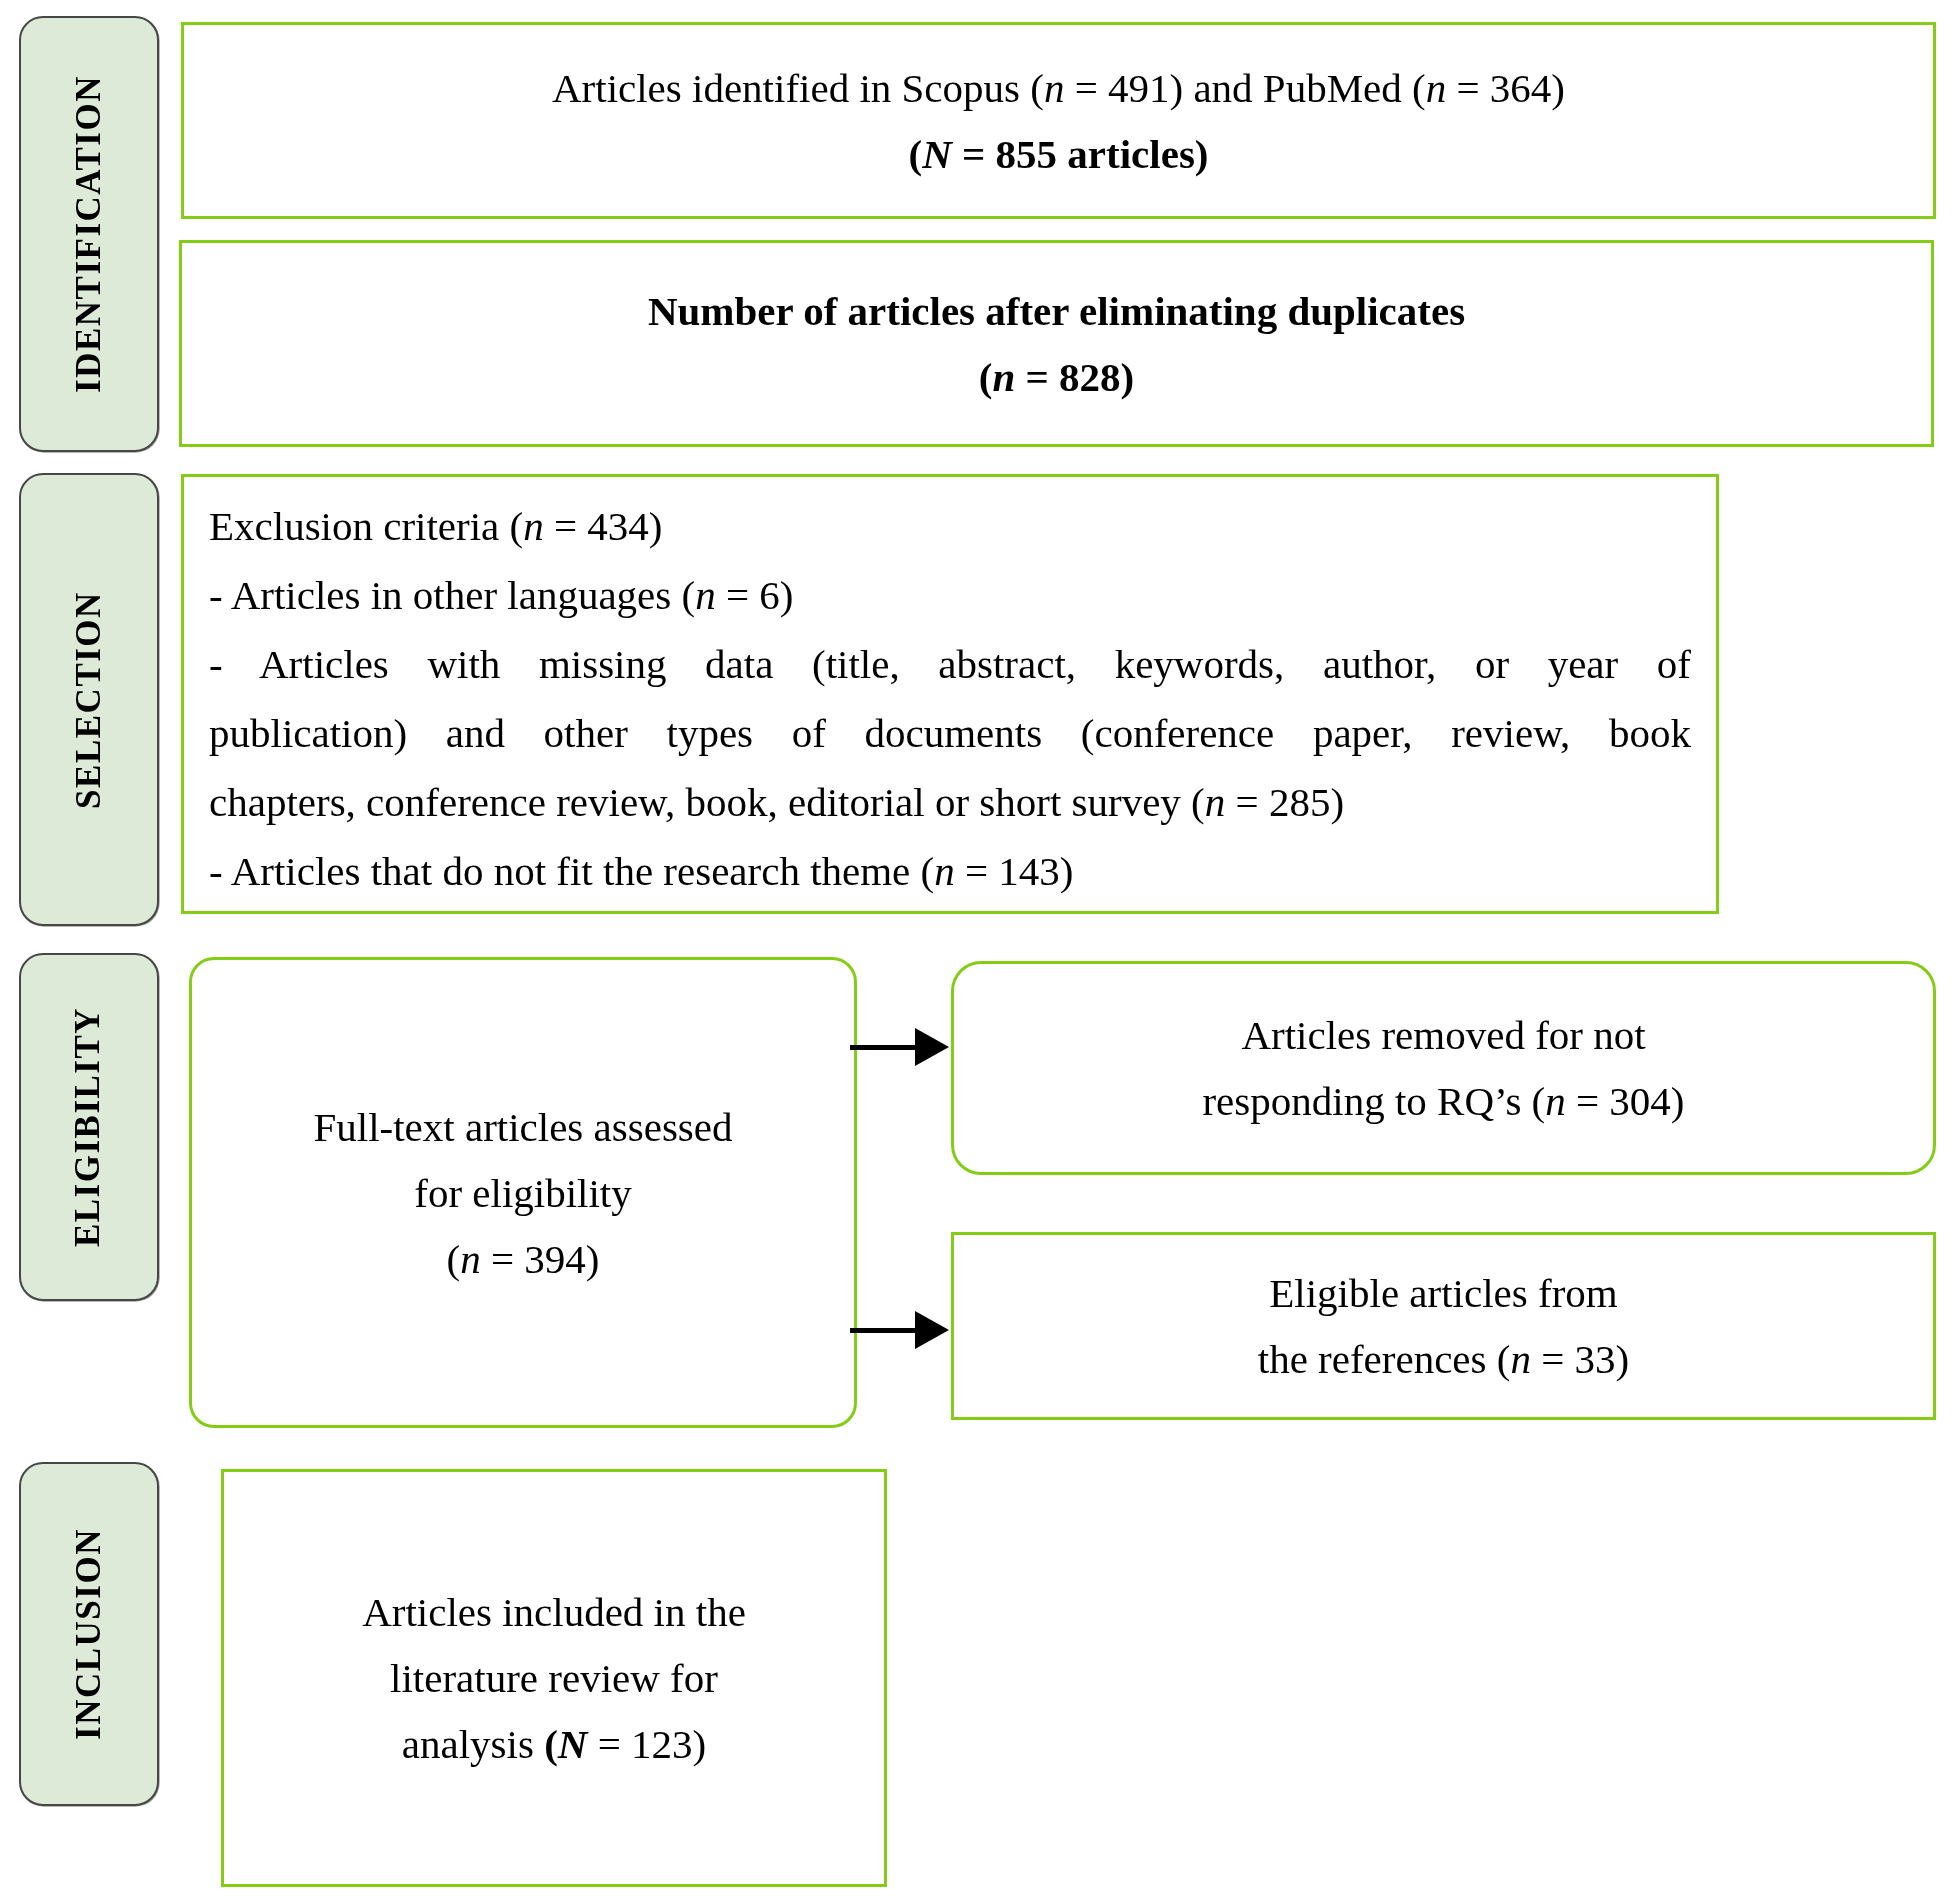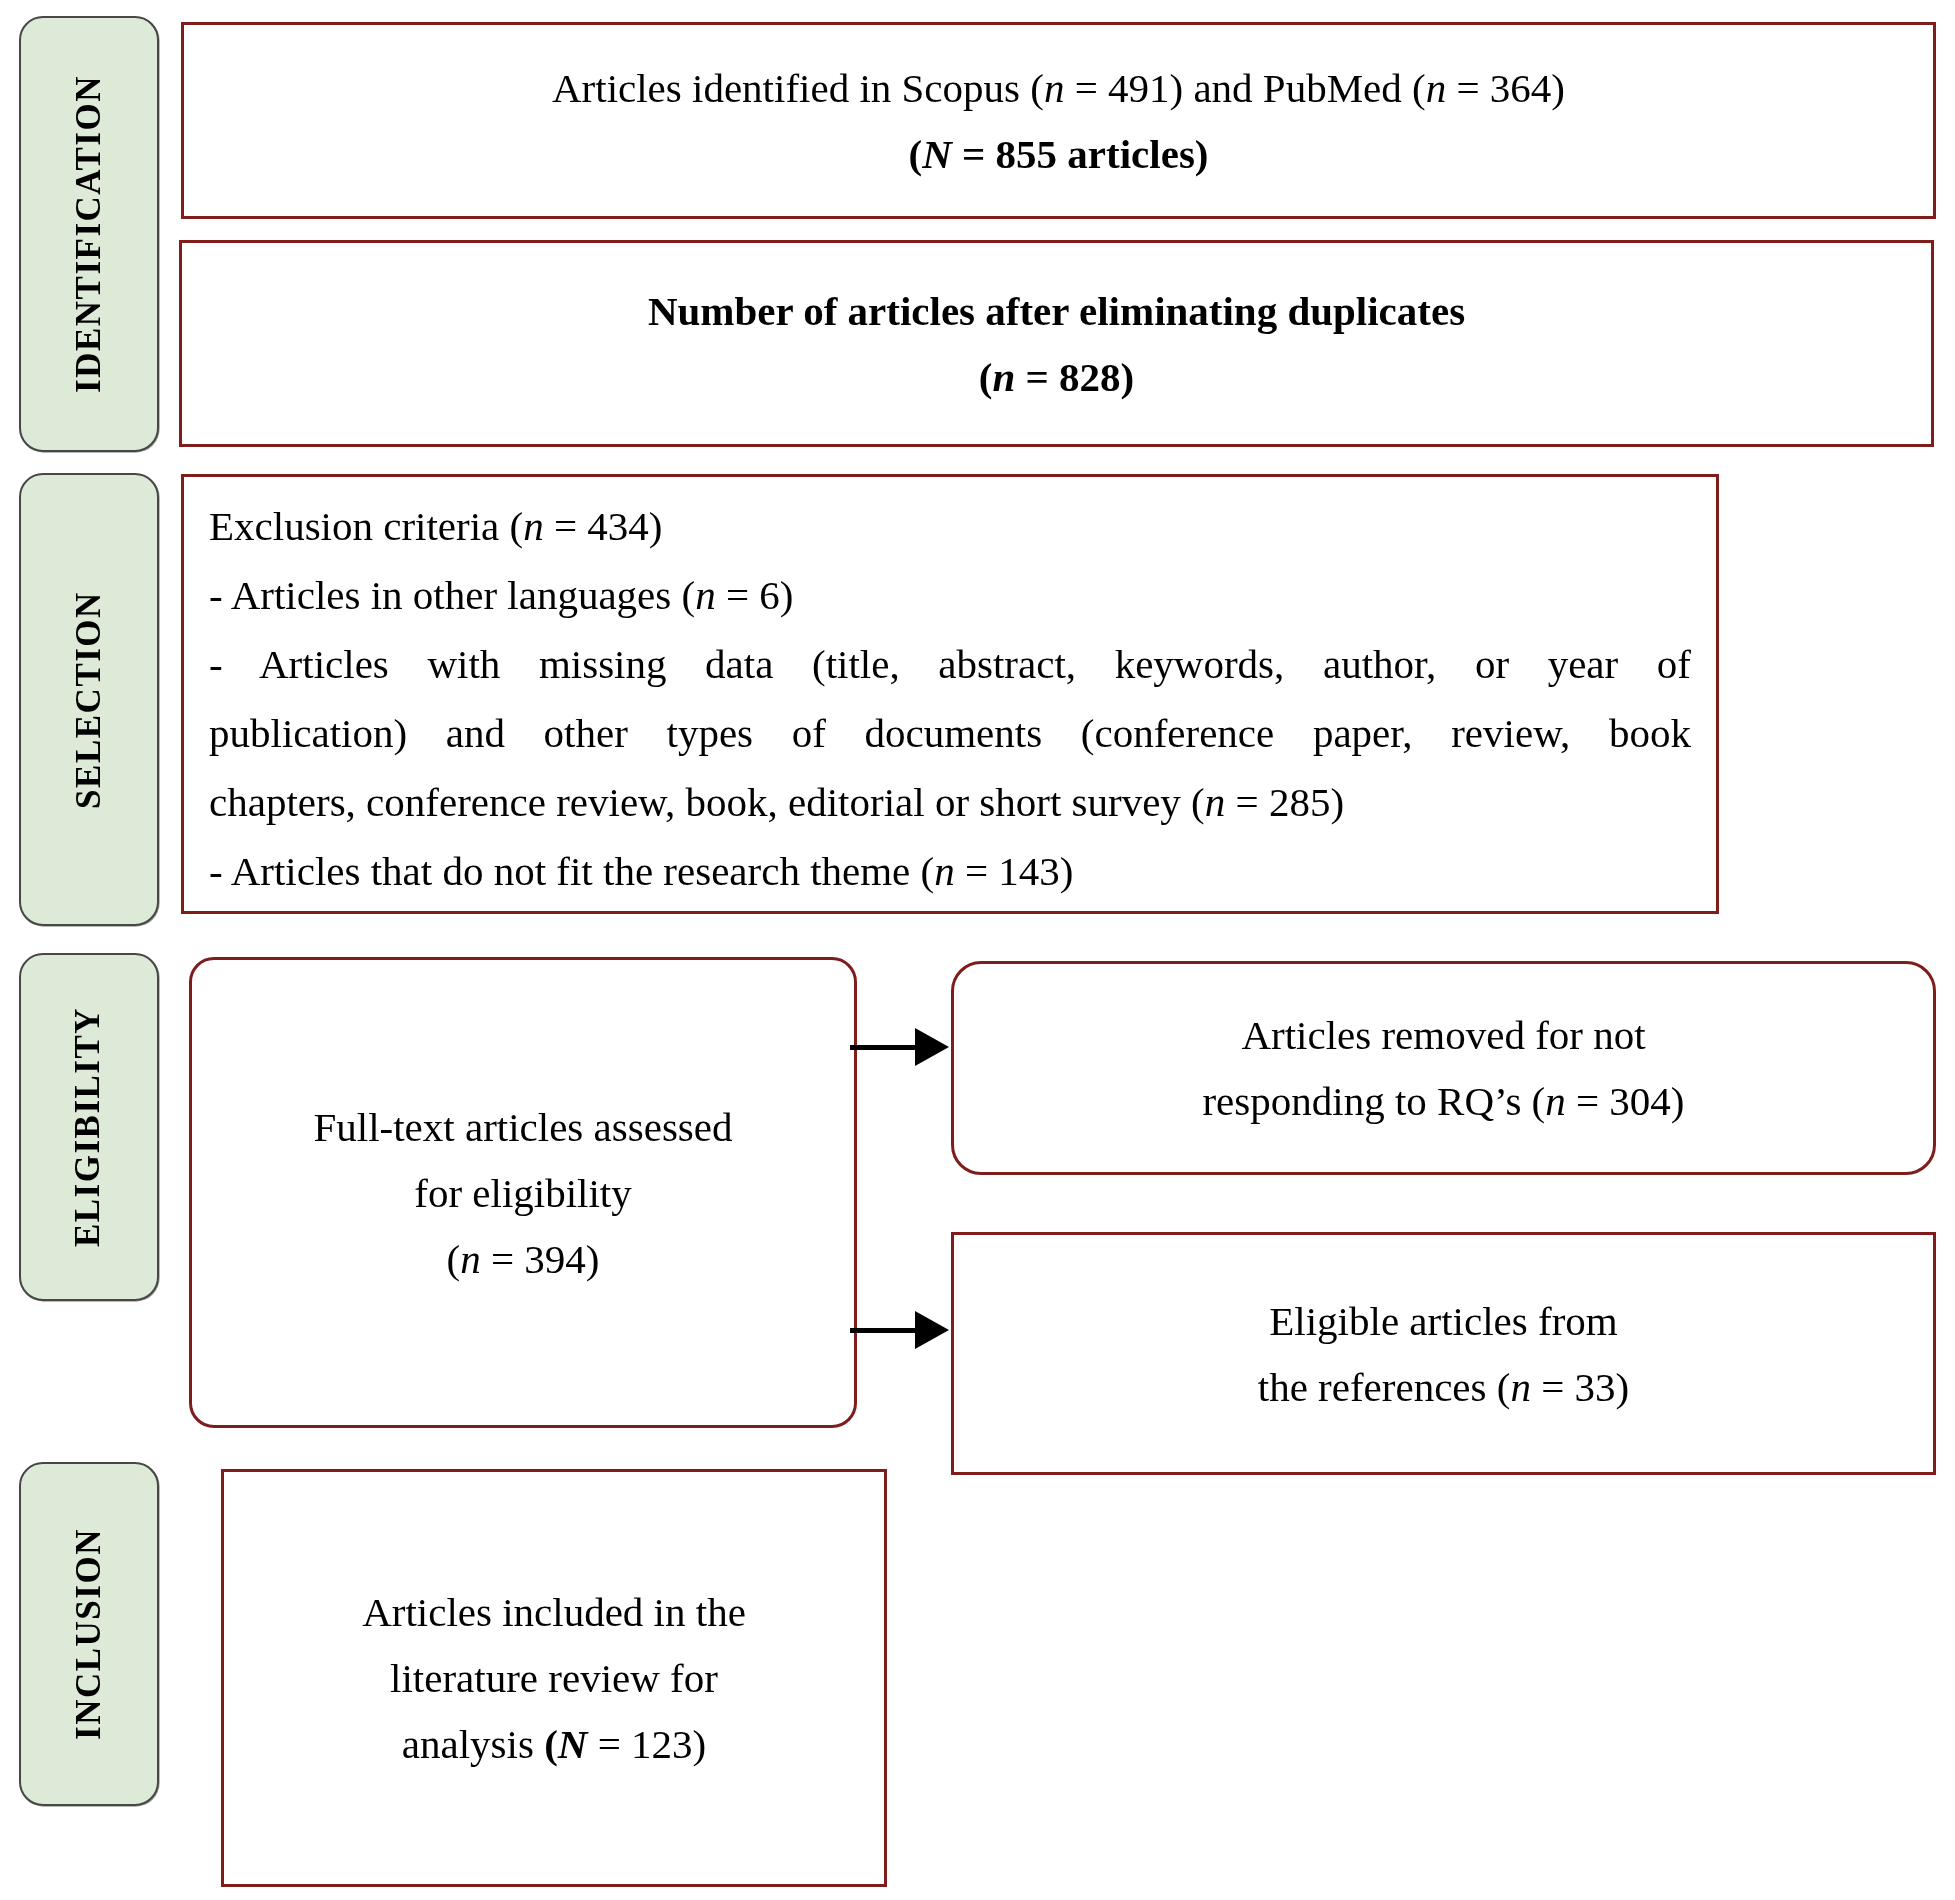--- a/index.html
+++ b/index.html
@@ -36,39 +36,39 @@
   }
   .s1 { top: 16.4px;   height: 436px; }
   .s2 { top: 473px;  height: 453px; }
   .s3 { top: 953px; height: 348px; }
   .s4 { top: 1462px; height: 344px; }
 
   
   .fbox {
     position: absolute;
     background: #ffffff;
-    border: 3px solid #7f1d1d;
+    border: 3px solid #84cc16;
     box-sizing: border-box;
     display: flex;
     align-items: center;
     justify-content: center;
     font-size: 41px;
     line-height: 66px;
   }
   .fbox .txt { text-align: center; width: 100%; }
 
   .b1 { left: 181px;  top: 22.3px;   width: 1755px; height: 197px; }
   .b2 { left: 179px;  top: 240px;  width: 1755px; height: 207px; font-weight: bold; }
   .b3 { left: 181px;  top: 474px;  width: 1538px; height: 440px;
         align-items: flex-start; justify-content: flex-start; line-height: 69px; }
   .b3 .txt { text-align: left; padding: 15px 25px 0 25px; box-sizing: border-box; }
   .b3 .txt .just { text-align: justify; text-align-last: justify; }
   .b4 { left: 189px;  top: 957px; width: 668px;  height: 471px; border-radius: 25px; }
   .b5 { left: 951px; top: 961px; width: 985px; height: 214px; border-radius: 30px; }
-  .b6 { left: 951px; top: 1232px; width: 985px; height: 243px; }
+  .b6 { left: 951px; top: 1232px; width: 985px; height: 188px; }
   .b7 { left: 181px;  top: 1469px; width: 666px;  height: 418px; margin-left: 40px; }
 
   
   .arrow { position: absolute; width: 99px; height: 39px; }
   .a1 { left: 850px; top: 1028px; }
   .a2 { left: 850px; top: 1311px; }
   .arrow .shaft {
     position: absolute; left: 0; top: 17px;
     width: 67px; height: 4.5px; background: #000000;
   }

